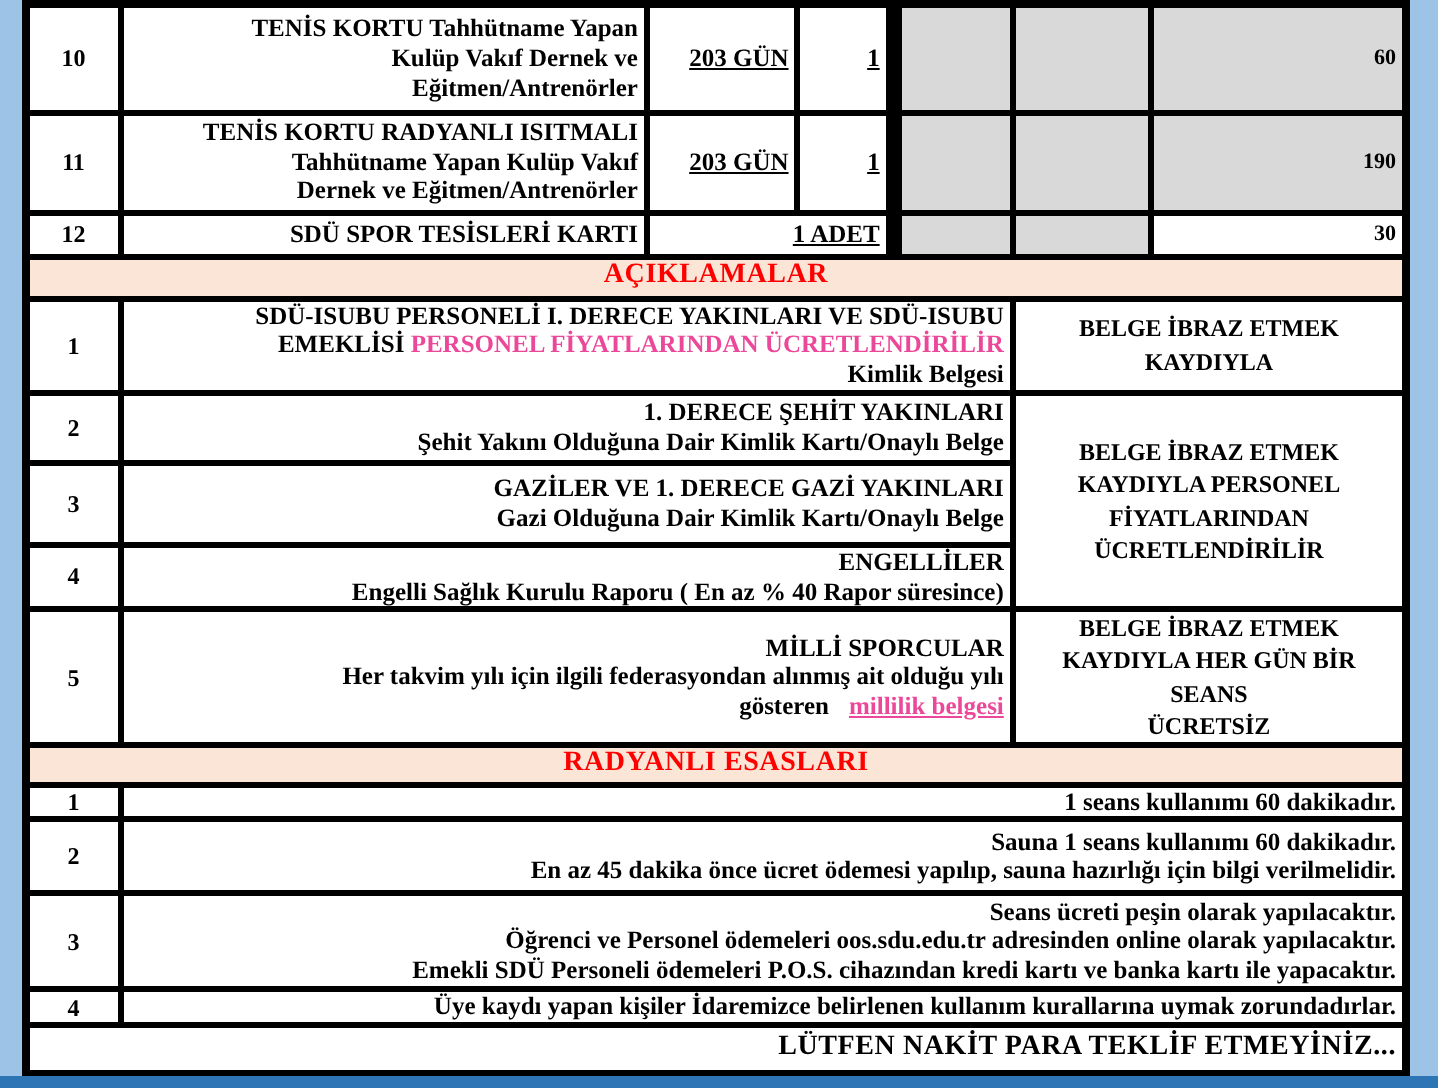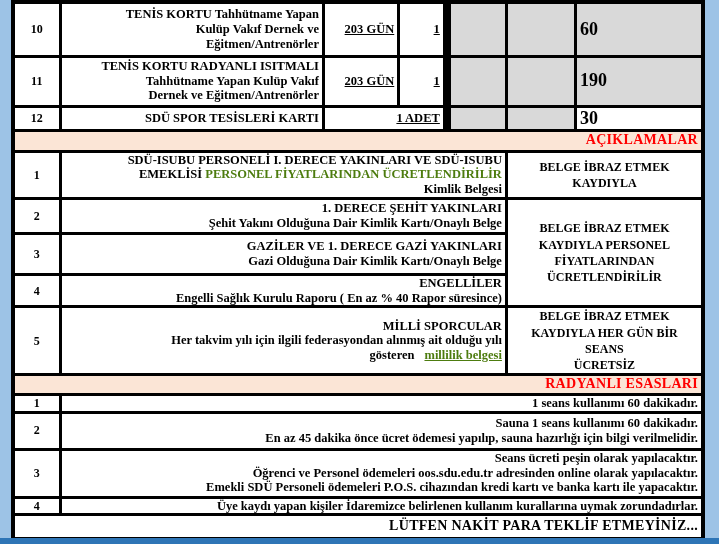--- a/index.html
+++ b/index.html
@@ -10,26 +10,26 @@
     border-collapse:collapse;table-layout:fixed;background:#FFFFFF;
     border:4px solid #000;}
   td{border:3px solid #000;padding:0 3px;vertical-align:middle;
      font-weight:bold;color:#000;font-size:12.5px;line-height:1.18;
      white-space:pre-line;overflow:hidden;}
   td.num{text-align:center;font-size:12px;}
   td.center{text-align:right;text-decoration:underline;}
   td.desc{text-align:right;}
   td.gray{background:#D9D9D9;}
   td.thickL{border-left:8px solid #000;}
-  td.price{text-align:left;font-size:18px;}
-  td.sec{background:#FBE5D6;color:#FF0000;text-align:right;
+  td.price{text-align:right;font-size:11px;}
+  td.sec{background:#FBE5D6;color:#FF0000;text-align:center;
          font-size:14px;letter-spacing:.3px;}
   td.note{text-align:center;font-size:12px;line-height:1.35;}
   td.footer{text-align:right;font-size:14px;letter-spacing:.3px;}
-  .red{color:#4d7c0f;}
+  .red{color:#ec4899;}
   .ul{text-decoration:underline;}
   .gap{display:inline-block;width:10px;}
   tr.r10{height:54px;} tr.r11{height:50px;} tr.r12{height:22px;}
   tr.hsec{height:21px;}
   tr.a1{height:47px;} tr.a2{height:35px;} tr.a3{height:41px;}
   tr.a4{height:29px;} tr.a5{height:50px;}
   tr.ksec{height:19px;}
   tr.k1{height:16px;} tr.k2{height:37px;} tr.k3{height:48px;}
   tr.k4{height:17px;} tr.fr{height:24px;}
 </style>

